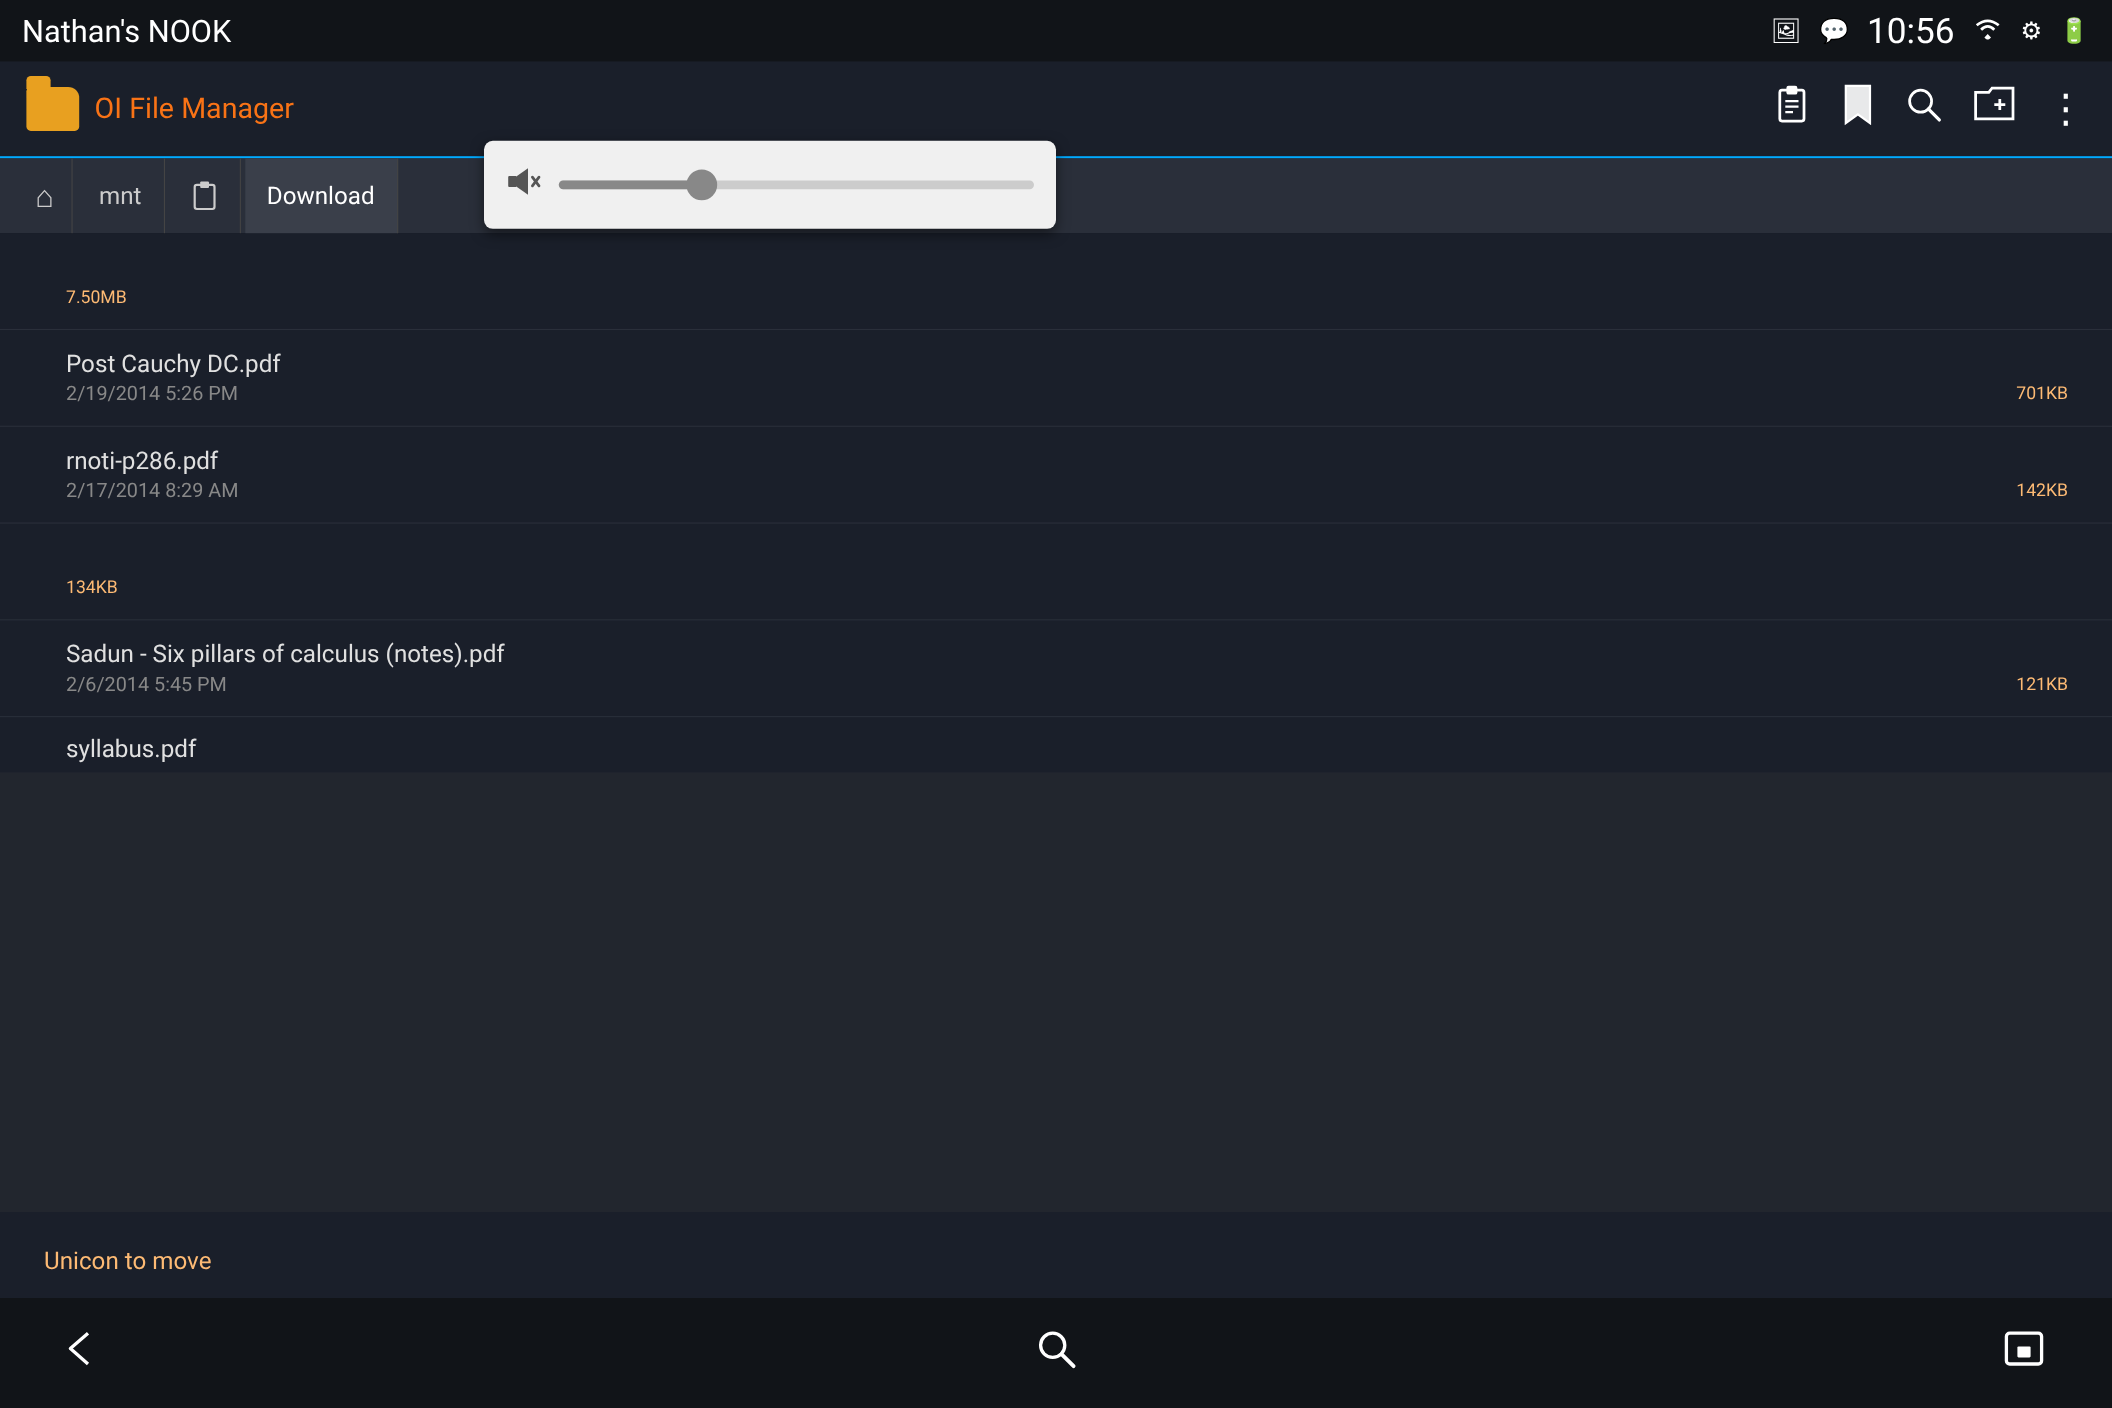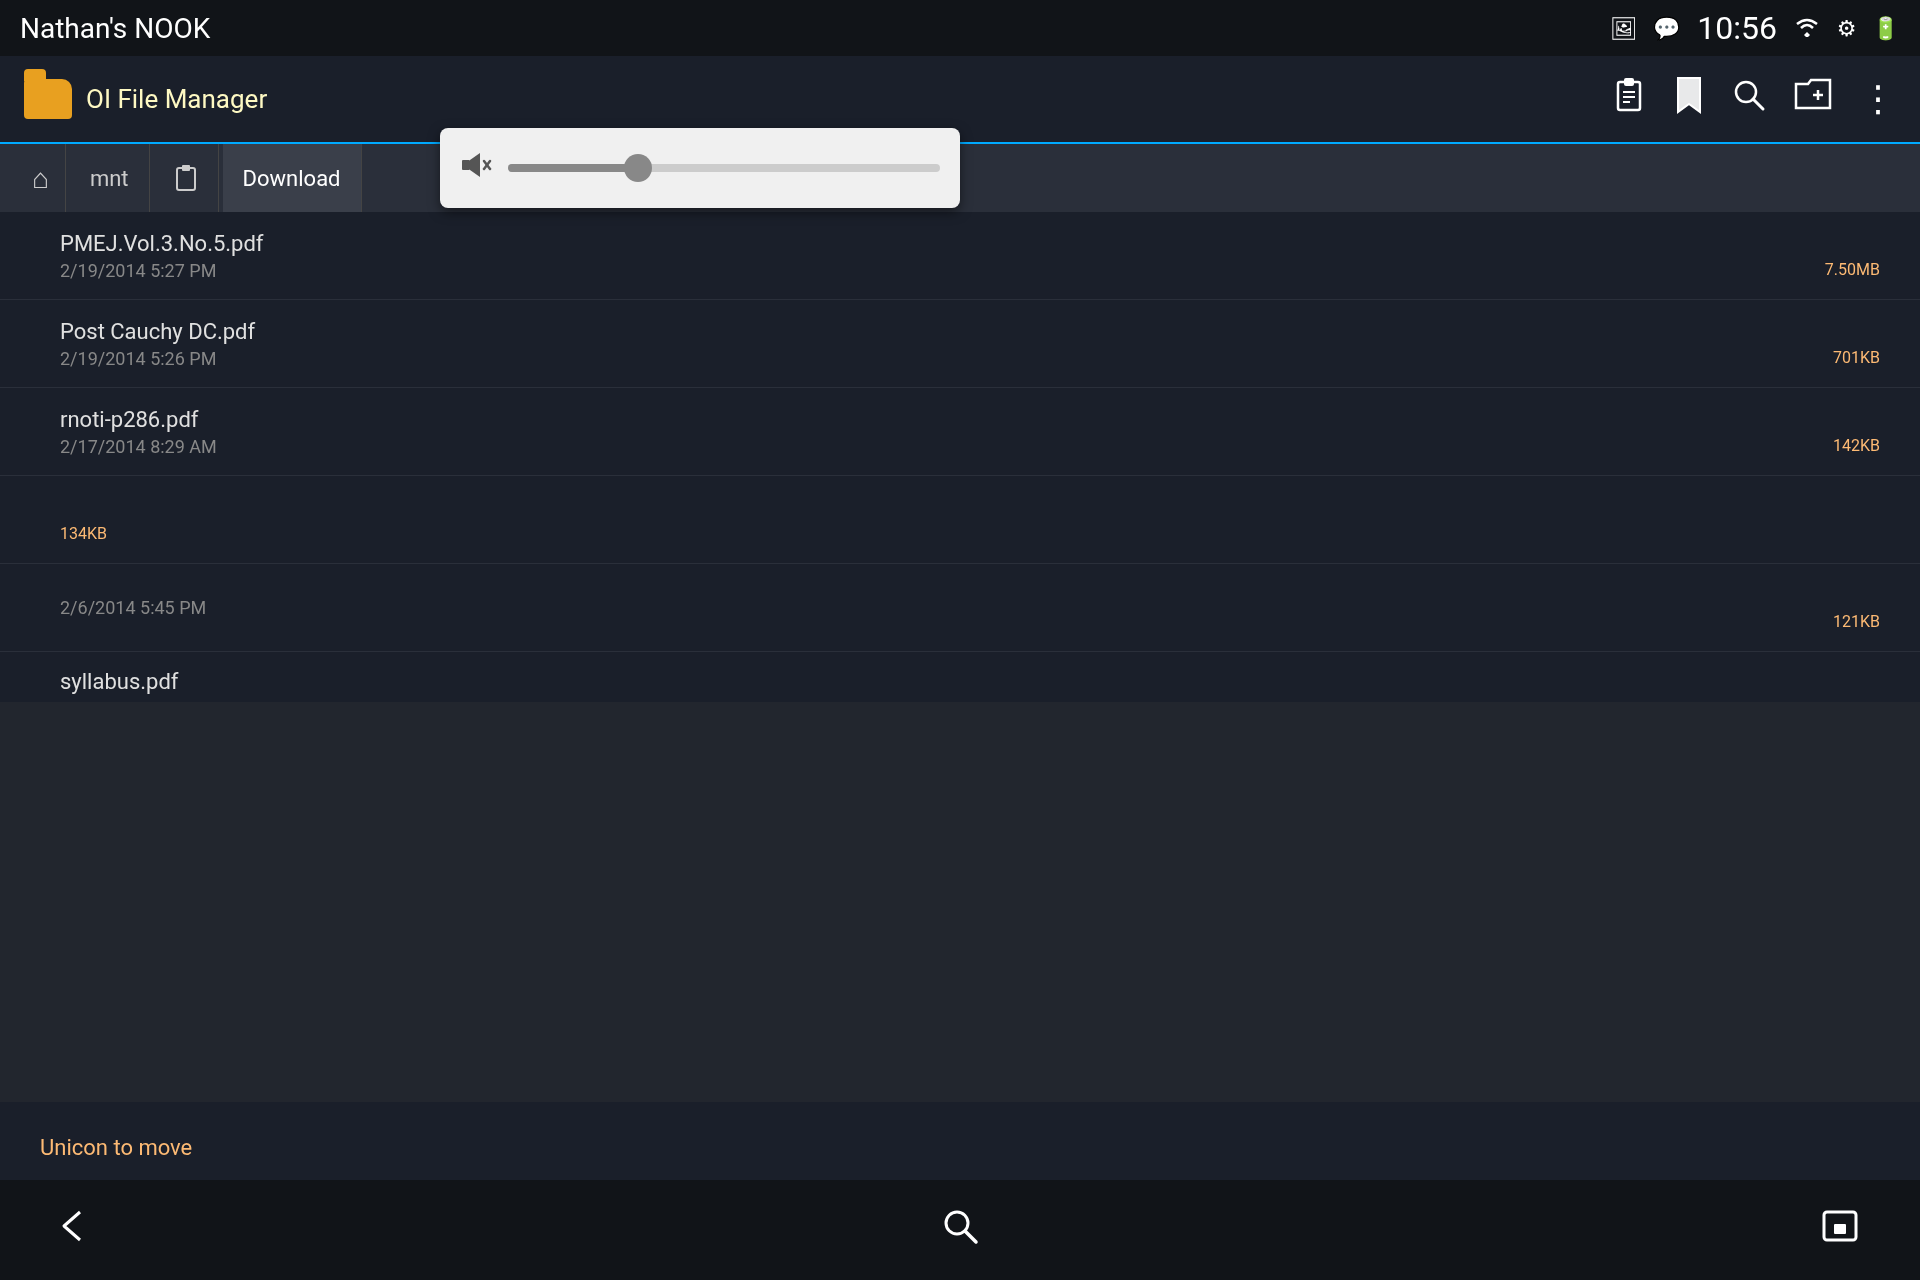--- a/index.html
+++ b/index.html
@@ -76,21 +76,21 @@
       position: absolute;
       top: -10px;
       left: 0;
       width: 22px;
       height: 12px;
       background: #e8a020;
       border-radius: 4px 4px 0 0;
     }
     #app-name {
       font-size: 26px;
-      color: #fef9c3;
+      color: #f97316;
     }
     #toolbar-right {
       display: flex;
       align-items: center;
       gap: 28px;
     }
     .toolbar-icon {
       color: #ffffff;
       font-size: 32px;
       cursor: pointer;
@@ -337,24 +337,20 @@
     </svg>
   </div>
   <div class="breadcrumb-item active">
     <span>Download</span>
   </div>
 </div>
 
 <div id="file-list">
 
   <div class="file-row">
-    <div class="file-info">
-      <span class="file-name">PMEJ.Vol.3.No.5.pdf</span>
-      <span class="file-date">2/19/2014 5:27 PM</span>
-    </div>
     <span class="file-size">7.50MB</span>
   </div>
 
   <div class="file-row">
     <div class="file-info">
       <span class="file-name">Post Cauchy DC.pdf</span>
       <span class="file-date">2/19/2014 5:26 PM</span>
     </div>
     <span class="file-size">701KB</span>
   </div>
@@ -366,20 +362,21 @@
     </div>
     <span class="file-size">142KB</span>
   </div>
 
   <div class="file-row">
     <span class="file-size">134KB</span>
   </div>
 
   <div class="file-row">
     <div class="file-info">
+      <span class="file-name">Sadun - Six pillars of calculus (notes).pdf</span>
       <span class="file-date">2/6/2014 5:45 PM</span>
     </div>
     <span class="file-size">121KB</span>
   </div>
 
   <div class="file-row-partial">
     <span class="file-name-partial">syllabus.pdf</span>
   </div>
 
 </div>

